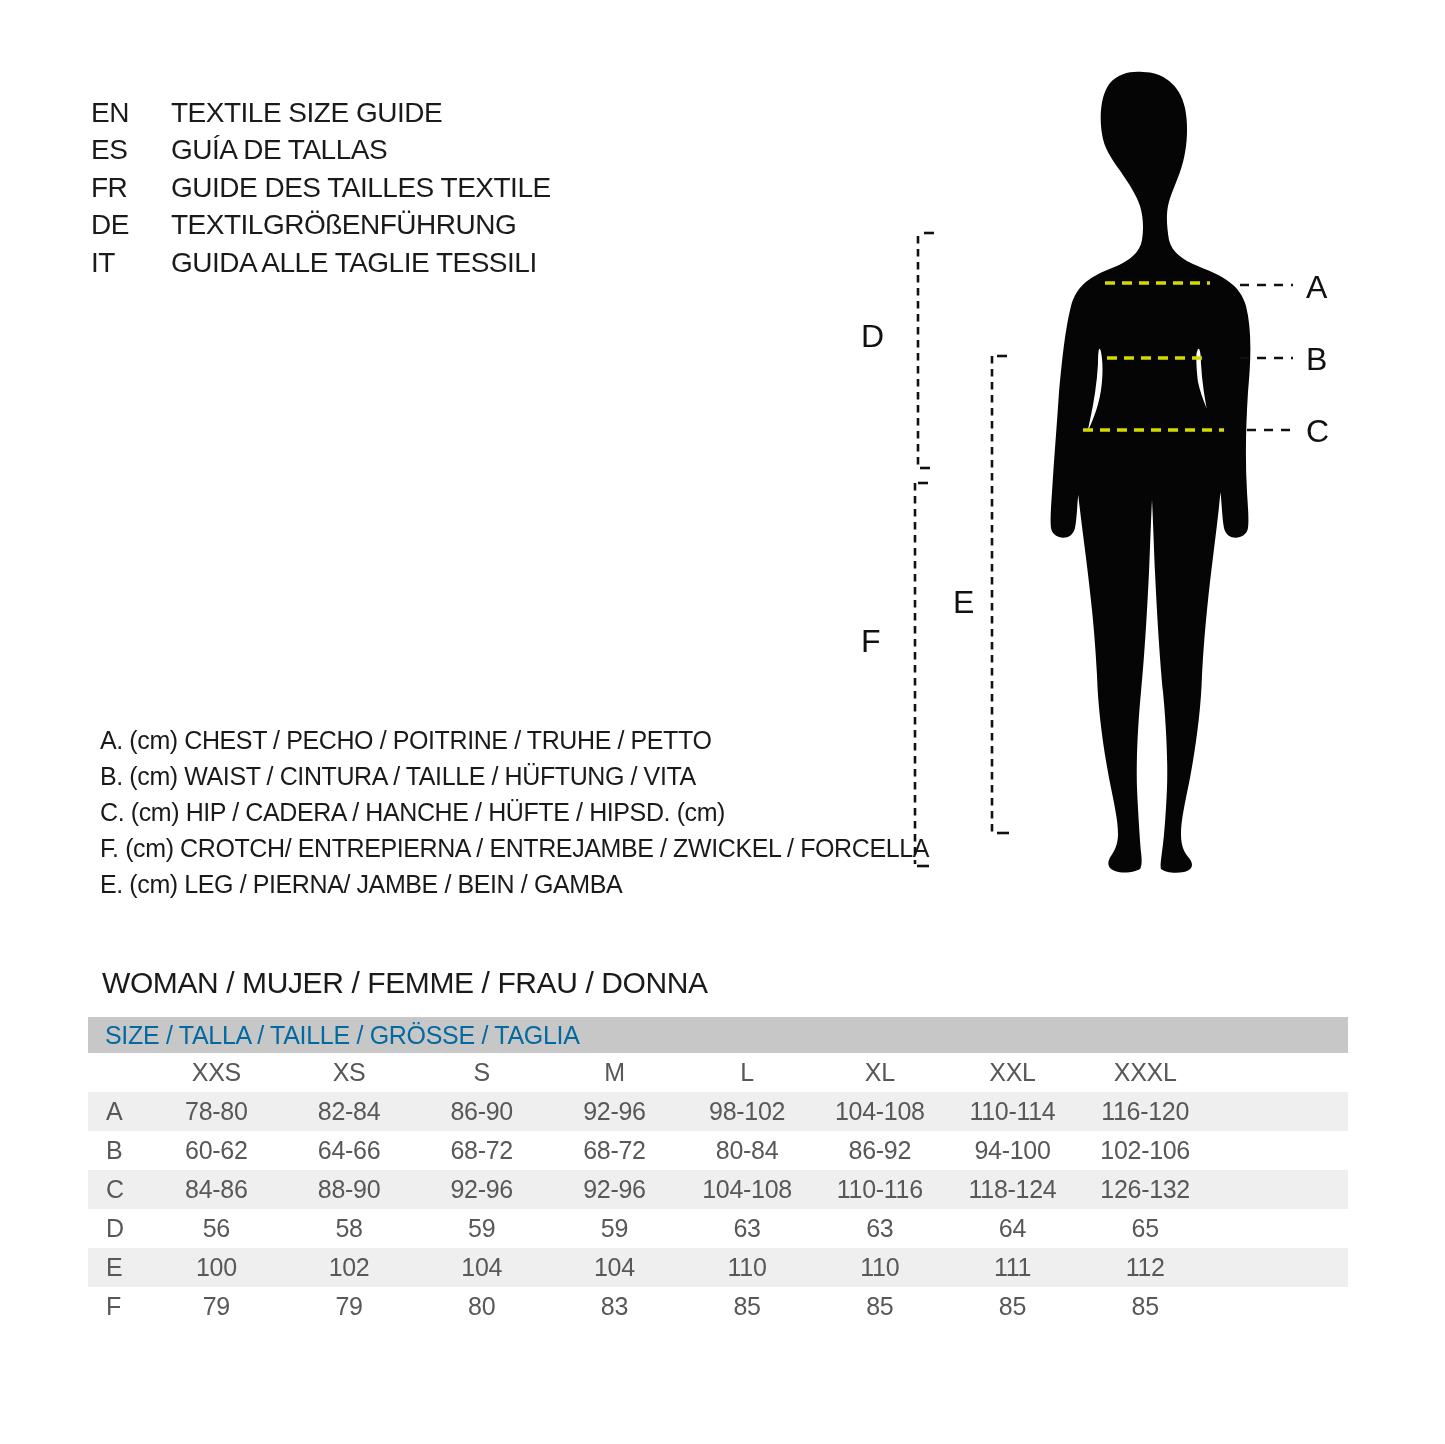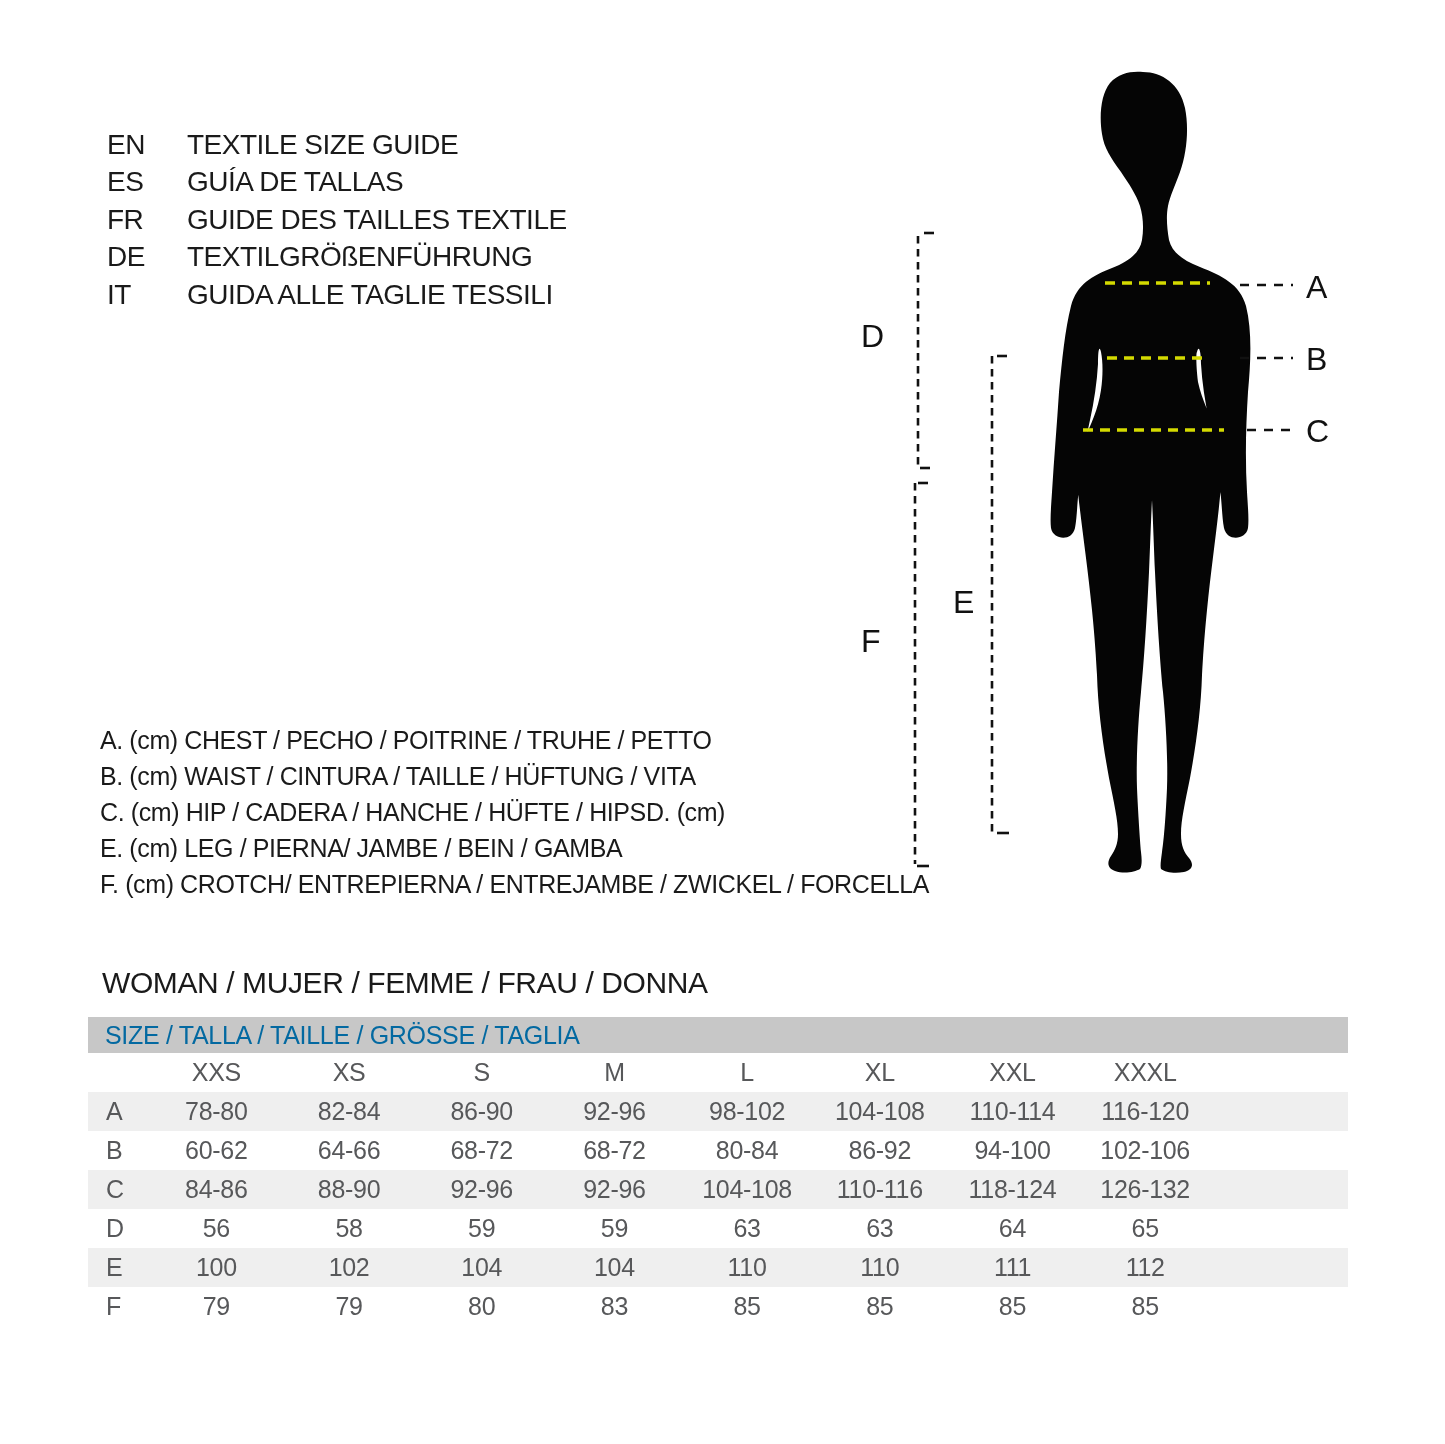--- a/index.html
+++ b/index.html
@@ -5,21 +5,21 @@
   html,body{margin:0;padding:0;background:#ffffff;}
   .canvas{
     position:relative;
     width:1445px;height:1444px;
     background:#ffffff;
     font-family:"Liberation Sans", sans-serif;
     color:#1a1a1a;
     overflow:hidden;
   }
   
-  .lang-block{position:absolute;left:107px;top:94px;margin-top:32px;}
+  .lang-block{position:absolute;left:91px;top:94px;}
   .lang-row{display:flex;height:37.5px;align-items:center;font-size:28px;letter-spacing:-0.5px;white-space:nowrap;}
   .lang-code{width:80px;flex:0 0 80px;}
   
   .measure-block{position:absolute;left:100px;top:723px;}
   .measure-line{height:35.8px;display:flex;align-items:center;font-size:25px;letter-spacing:-0.4px;white-space:nowrap;}
   
   .woman-line{position:absolute;left:102px;top:966px;font-size:30px;letter-spacing:-0.4px;white-space:nowrap;}
   
   .figure-svg{position:absolute;left:840px;top:60px;width:510px;height:830px;}
   
@@ -64,22 +64,22 @@
     <div class="lang-row">
       <span class="lang-code">IT</span>
       <span class="lang-title">GUIDA ALLE TAGLIE TESSILI</span>
     </div>
   </div>
 
   <div class="measure-block">
     <div class="measure-line">A. (cm) CHEST / PECHO / POITRINE / TRUHE / PETTO</div>
     <div class="measure-line">B. (cm) WAIST / CINTURA / TAILLE / HÜFTUNG / VITA</div>
     <div class="measure-line">C. (cm) HIP / CADERA / HANCHE / HÜFTE / HIPSD. (cm)</div>
+    <div class="measure-line">F. (cm) CROTCH/ ENTREPIERNA / ENTREJAMBE / ZWICKEL / FORCELLA</div>
     <div class="measure-line">E. (cm) LEG / PIERNA/ JAMBE / BEIN / GAMBA</div>
-    <div class="measure-line">F. (cm) CROTCH/ ENTREPIERNA / ENTREJAMBE / ZWICKEL / FORCELLA</div>
   </div>
 
   <div class="woman-line">WOMAN / MUJER / FEMME / FRAU / DONNA</div>
 
   <svg class="figure-svg" viewBox="840 60 510 830">
 
     <path fill="#050505" d="
       M 1143 72
       C 1162 72 1180 84 1185 108
       C 1189 128 1187 152 1180 172

